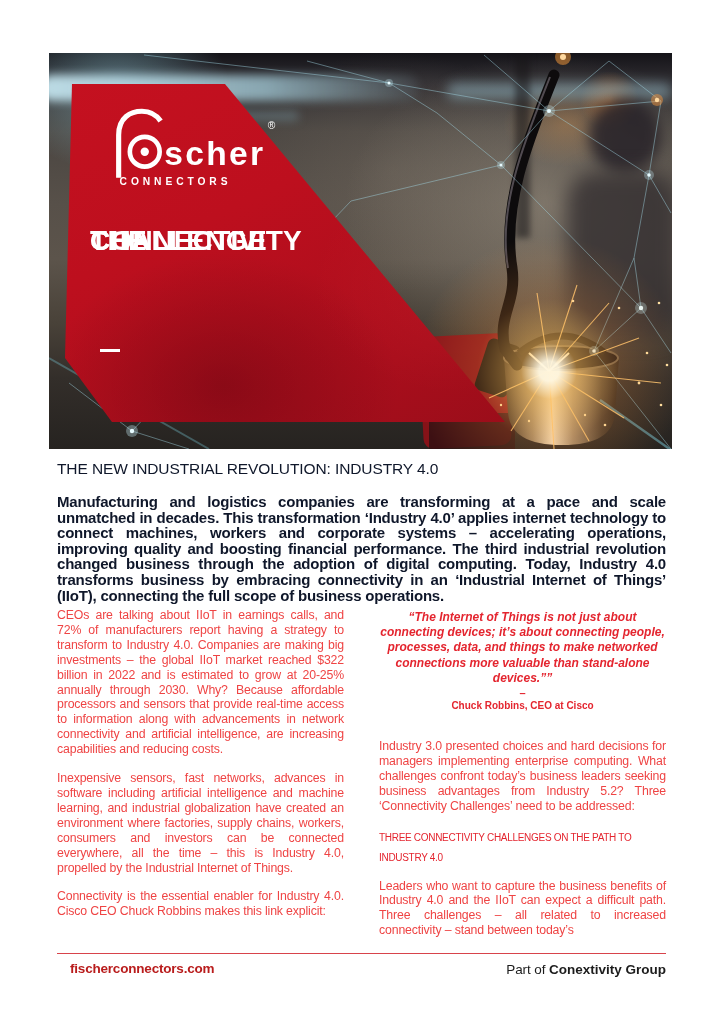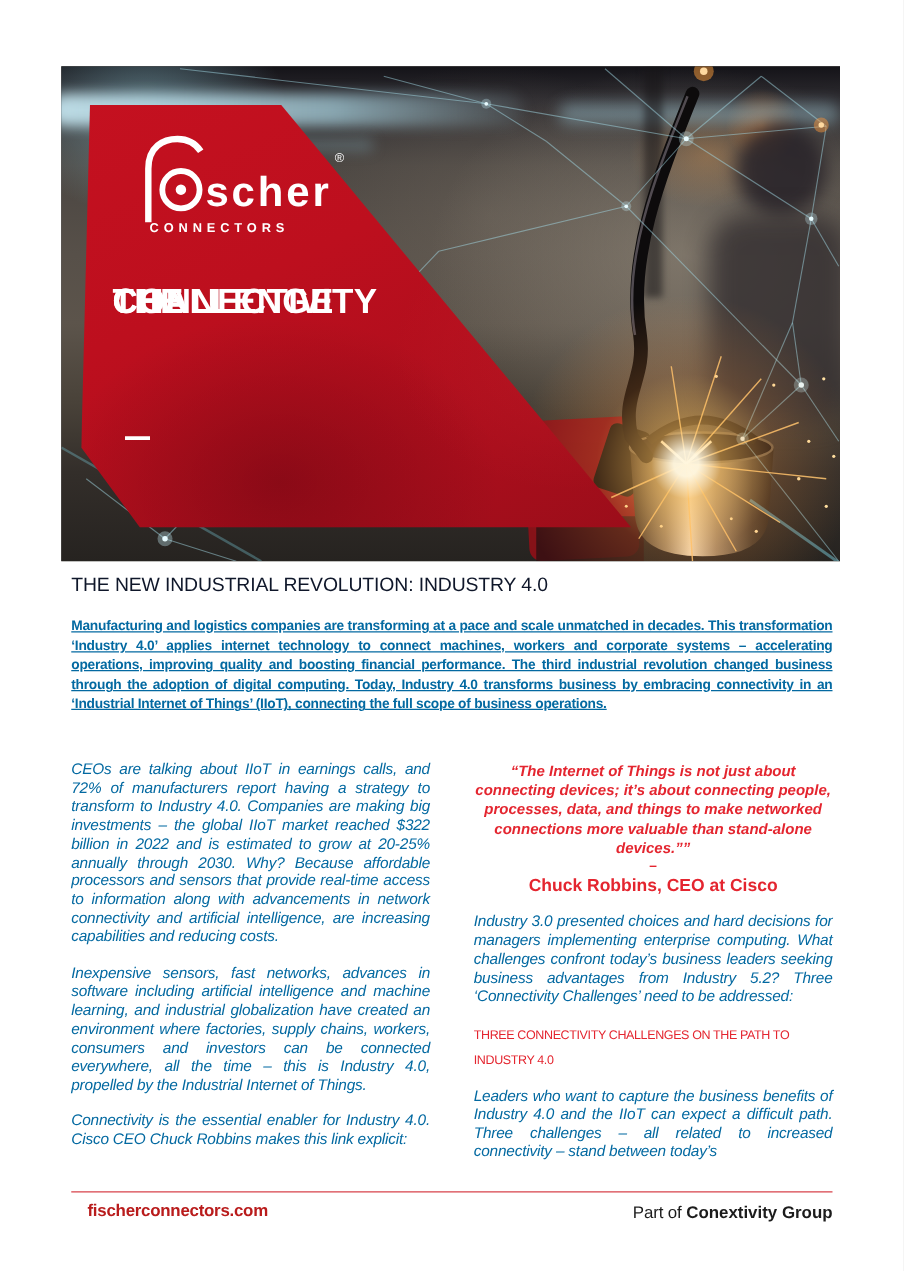--- a/index.html
+++ b/index.html
@@ -39,27 +39,27 @@
       linear-gradient(155deg, #c61120 0%, #bd0f1e 35%, #a90e1c 68%, #8f0d18 100%);
   }
 
   .logo-svg { left:58px; top:54px; width:178px; height:82px; }
   .hero-title { left:41px; top:167px; color:#fff; font-weight:bold; font-size:28px; line-height:41px; letter-spacing:0.3px; white-space:nowrap; }
   .hero-dash { left:51px; top:296px; width:20px; height:3px; background:#ffffff; }
   .hero-sub { left:41px; top:313px; color:#ffffff; font-size:19px; font-weight:400; letter-spacing:0.6px; white-space:nowrap; }
 
   
   .h1 { position:absolute; left:57px; top:460px; width:609px; color:#0f172a; font-size:15.5px; letter-spacing:-0.1px; font-weight:400; }
-  .intro { position:absolute; left:57px; top:494px; width:609px; color:#0369a1; font-size:11px; line-height:15.6px; font-weight:bold; text-align:justify; letter-spacing:-0.2px;text-decoration:underline; }
+  .intro { position:absolute; left:57px; top:494px; width:609px; color:#0f172a; font-size:15px; line-height:15.6px; font-weight:bold; text-align:justify; letter-spacing:-0.2px; }
   .cols { position:absolute; left:57px; top:608px; width:609px; display:flex; gap:35px; }
   .col { width:287px; }
-  .body-p { color:#0369a1; font-size:12.3px; line-height:14.9px; text-align:justify; letter-spacing:-0.15px; margin:0 0 14px 0;font-style:italic; }
+  .body-p { color:#ef4444; font-size:12.3px; line-height:14.9px; text-align:justify; letter-spacing:-0.15px; margin:0 0 14px 0; }
   .quote { color:#e4252f; font-size:12px; line-height:15.2px; font-style:italic; font-weight:bold; text-align:center; margin:2px 0 0 0; }
   .quote-dash { color:#e4252f; text-align:center; font-weight:bold; font-size:11px; line-height:11px; margin:2px 0 1px 0; }
-  .attribution { color:#e4252f; text-align:center; font-weight:bold; font-size:14px; margin:0 0 14px 0; }
+  .attribution { color:#e4252f; text-align:center; font-weight:bold; font-size:10px; margin:0 0 28px 0; }
   .h2 { color:#e4252f; font-size:10px; line-height:20px; letter-spacing:-0.3px; font-weight:400; margin:3px 0 11px 0; }
 
   
   .footer-rule { position:absolute; left:57px; top:953px; width:609px; border-top:1.5px solid #d8434b; }
   .site-link { position:absolute; left:70px; top:961px; color:#b91c1c; font-size:13.5px; font-weight:bold; letter-spacing:-0.2px; cursor:pointer; }
   .part-of { position:absolute; right:57px; top:962px; color:#1c1c1c; font-size:13.5px; letter-spacing:-0.1px; }
   .part-of .grp { font-weight:bold; letter-spacing:0; }
 </style>
 </head>
 <body>

